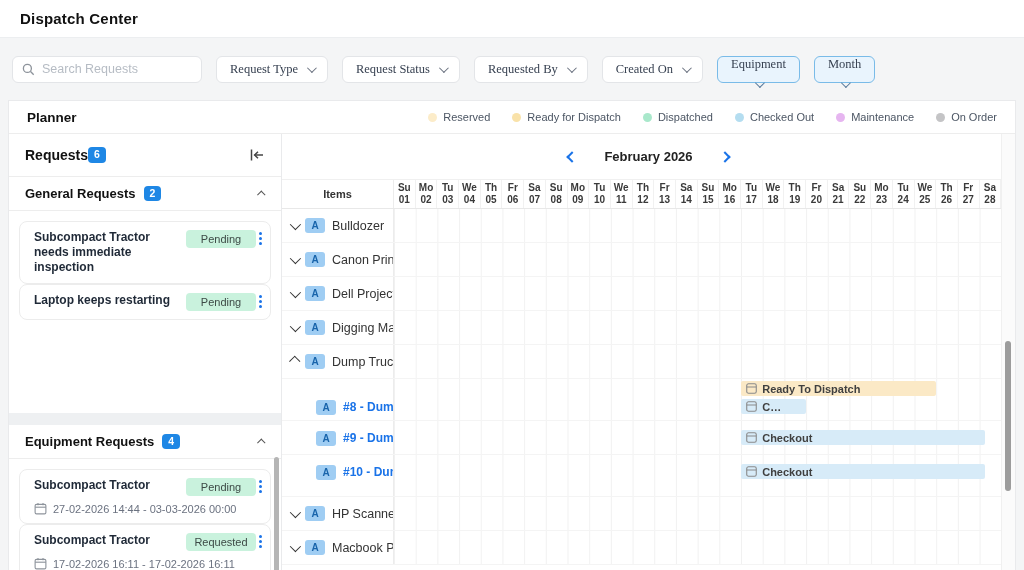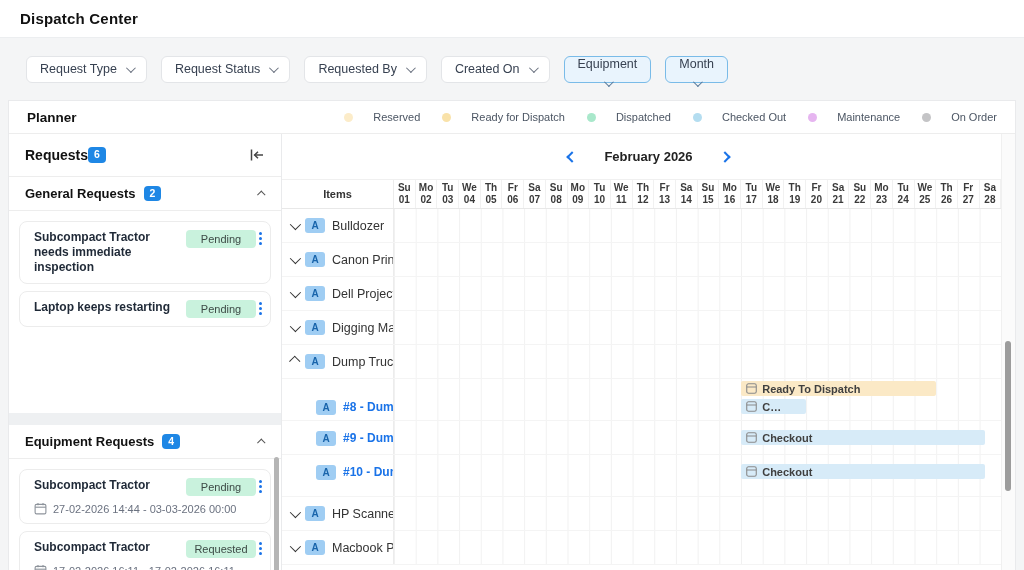--- a/index.html
+++ b/index.html
@@ -9,49 +9,49 @@
 
   
   .app-header { position:absolute; top:0; left:0; width:1024px; height:38px; background:#fff; border-bottom:1px solid #eceef0; display:flex; align-items:center; padding-left:20px; }
   .app-header h1 { font-size:15px; font-weight:bold; color:#111; letter-spacing:.2px; }
 
   
   .filter-bar { position:absolute; top:38px; left:0; width:1024px; height:62px; display:flex; align-items:center; padding-left:12px; }
   .search-box { width:190px; height:27px; background:#fff; border:1px solid #e3e5e8; border-radius:6px; display:flex; align-items:center; padding:0 9px; gap:7px; }
   .search-box input { border:none; outline:none; flex:1; font-size:12.5px; color:#374151; background:transparent; font-family:inherit; }
   .search-box input::placeholder { color:#b6bcc4; }
-  .dropdowns { display:flex; align-items:center; gap:14px; margin-left:14px; }
+  .dropdowns { display:flex; align-items:center; gap:14px; margin-left:14px;font-family:Liberation Serif, serif; }
   .filter-btn { height:27px; background:#fff; border:1px solid #e3e5e8; border-radius:6px; display:flex; align-items:center; gap:9px; padding:0 13px; font-size:12.5px; color:#374151; font-family:inherit; cursor:pointer; }
   .filter-btn.active { background:#e9f4fd; border:1px solid #79bbe8;flex-direction:column; }
   .chev { width:7px; height:7px; border-right:1.4px solid #6b7280; border-bottom:1.4px solid #6b7280; display:inline-block; flex:none; }
   .chev.down { transform:rotate(45deg) translateY(-2px); }
   .chev.up { transform:rotate(225deg) translateY(-1px); }
   .filter-btn.active .chev { border-color:#56789a; }
 
   
   .content { position:absolute; top:100px; left:8px; width:1008px; height:470px; background:#fff; border:1px solid #e9eaec; border-bottom:none; }
   .planner-row { height:33px; border-bottom:1px solid #ededed; display:flex; align-items:center; padding:0 18px; }
   .planner-title { font-size:13.5px; font-weight:bold; color:#111; }
   .legend { margin-left:auto; display:flex; align-items:center; gap:22px; }
-  .legend-item { display:flex; align-items:center; gap:20px; }
+  .legend-item { display:flex; align-items:center; gap:6px; }
   .legend-dot { width:9px; height:9px; border-radius:50%; display:inline-block; }
   .legend-label { font-size:11px; color:#4b5563; }
 
   .main { position:relative; height:436px; display:flex; }
 
   
   .sidebar { position:relative; width:273px; flex:none; border-right:1px solid #e9eaec; overflow:hidden; }
   .req-header { height:43px; border-bottom:1px solid #ededed; display:flex; align-items:center; padding:0 16px; }
   .req-title { font-size:14px; font-weight:bold; color:#111; }
   .count-badge { background:#1e87e5; color:#fff; font-size:10.5px; font-weight:bold; border-radius:4px; padding:2px 6px; line-height:1.1; }
   .collapse-btn { margin-left:auto; cursor:pointer; display:flex; align-items:center; }
   .section-header { height:34px; border-bottom:1px solid #ededed; display:flex; align-items:center; padding:0 16px; gap:8px; cursor:pointer; background:#fff; }
   .sec-title { font-size:13px; font-weight:bold; color:#111; }
   .section-header .chev { margin-left:auto; width:6px; height:6px; border-color:#555; }
-  .cards { padding:10px 10px 0 10px; display:flex; flex-direction:column; gap:7px; }
+  .cards { padding:10px 10px 0 10px; display:flex; flex-direction:column; }
   .req-card { background:#fff; border:1px solid #ececec; border-radius:8px; padding:8px 10px 8px 14px; }
   .card-top { display:flex; align-items:flex-start; }
   .card-title { font-size:12px; font-weight:bold; color:#1f2937; line-height:15px; width:148px; flex:none; }
   .status-badge { background:#c9f2dd; color:#3d4a46; font-size:11px; border-radius:4px; padding:3px 0; width:70px; text-align:center; margin-left:4px; flex:none; }
   .kebab { margin-left:auto; display:flex; flex-direction:column; gap:2px; padding:2px 3px; cursor:pointer; }
   .kebab i { width:3px; height:3px; border-radius:50%; background:#1a73e8; display:block; }
   .card-dates { display:flex; align-items:center; gap:6px; margin-top:6px; }
   .dates-text { font-size:11px; color:#6b7280; white-space:nowrap; }
   .equip-block { position:absolute; top:279px; left:0; right:0; }
   .equip-gap { height:12px; background:#eef0f2; }
@@ -90,20 +90,29 @@
 </head>
 <body>
 
 <div class="app">
 
   <header class="app-header">
     <h1>Dispatch Center</h1>
   </header>
 
   <div class="filter-bar">
+    <div class="search-box">
+      <span>
+        <svg width="13" height="13" viewBox="0 0 14 14">
+            <circle cx="5.8" cy="5.8" r="4.3" fill="none" stroke="#8d939b" stroke-width="1.4"></circle>
+            <line x1="9.2" y1="9.2" x2="12.6" y2="12.6" stroke="#8d939b" stroke-width="1.4"></line>
+          </svg>
+      </span>
+      <input type="text" placeholder="Search Requests" style="">
+    </div>
     <div class="dropdowns">
         <button class="filter-btn">
           <span class="filter-label">Request Type</span>
           <span class="chev down"></span>
         </button>
         <button class="filter-btn">
           <span class="filter-label">Request Status</span>
           <span class="chev down"></span>
         </button>
         <button class="filter-btn">

